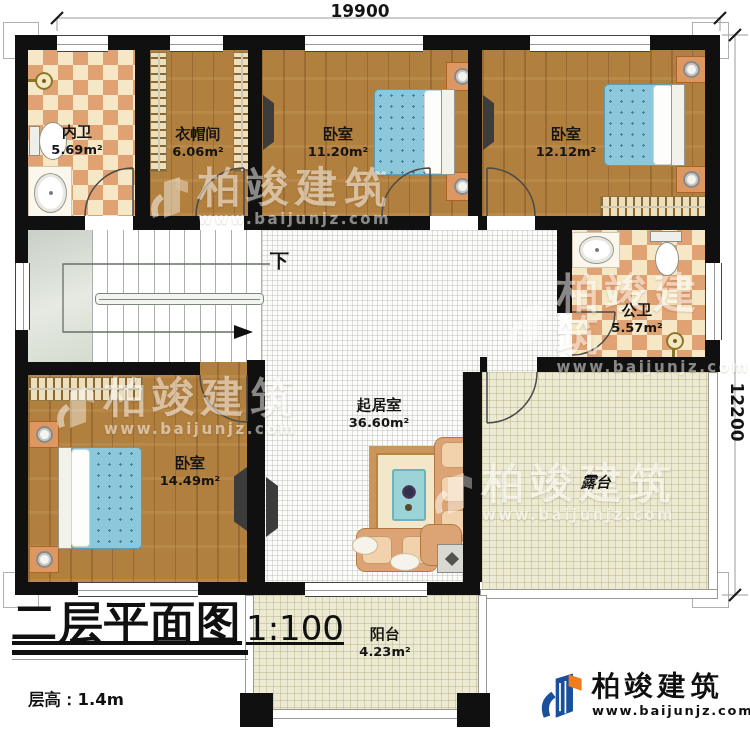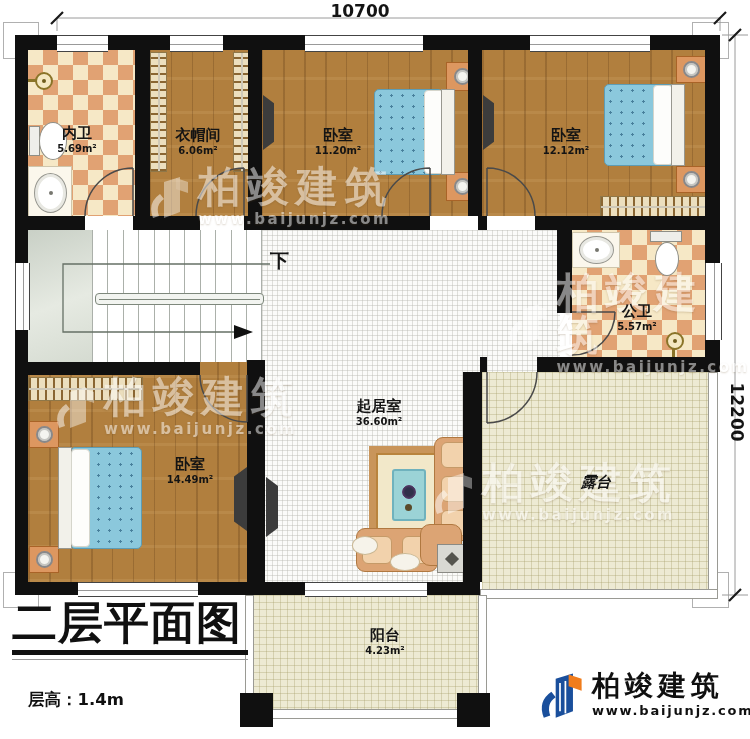--- a/index.html
+++ b/index.html
@@ -75,30 +75,30 @@
     transform:rotate(45deg);}
   .sofa{position:absolute;background:#dca474;border:1.5px solid #b07840;border-radius:9px;z-index:9;
     display:flex;align-items:center;justify-content:space-around;}
   .sofa.col{flex-direction:column;}
   .cush{background:#f2d2ac;border:1px solid #c59a68;border-radius:6px;}
   .ottoman{position:absolute;background:#f6f3ea;border:1.5px solid #c9b793;border-radius:50%;z-index:10;}
   
   .rlabel{position:absolute;transform:translate(-50%,-50%);text-align:center;z-index:40;color:#141414;
     line-height:1.25;white-space:nowrap;}
   .rname{font-size:15px;font-weight:bold;display:block;}
-  .rarea{font-size:10px;font-weight:bold;display:block;}
+  .rarea{font-size:13px;font-weight:bold;display:block;}
   .downlbl{position:absolute;font-size:19px;font-weight:bold;color:#141414;z-index:40;}
   .dimtext{position:absolute;font-size:17px;font-weight:bold;color:#141414;z-index:40;}
   
   .wm{position:absolute;display:flex;align-items:center;gap:8px;opacity:.5;z-index:32;color:#fff;
     text-shadow:0 1px 2px rgba(100,70,30,.45);pointer-events:none;}
   .wm-big{font-size:42px;font-weight:bold;letter-spacing:7px;line-height:1;display:block;}
   .wm-url{font-size:15px;font-weight:bold;letter-spacing:2.5px;display:block;margin-top:2px;}
   
-  .tb-title{position:absolute;left:12px;top:600px;z-index:45;color:#101010;display:flex;align-items:flex-end;}
+  .tb-title{position:absolute;left:12px;top:600px;z-index:45;color:#101010;display:flex;align-items:flex-end;text-decoration:underline;}
   .tb-main{font-size:45px;font-weight:bold;letter-spacing:1px;line-height:1;}
   .tb-scale{font-size:34px;line-height:1;margin-left:4px;}
   .tb-bar{position:absolute;left:12px;top:650px;width:236px;height:5px;background:#101010;z-index:45;}
   .tb-thin{position:absolute;left:12px;top:659px;width:236px;height:1px;background:#9a9a9a;z-index:45;}
   .tb-line{position:absolute;font-size:16.5px;font-weight:bold;color:#101010;z-index:45;white-space:nowrap;}
   .logo{position:absolute;left:536px;top:668px;display:flex;align-items:center;gap:8px;z-index:45;}
   .logo-big{font-size:28px;font-weight:bold;letter-spacing:5px;color:#101010;line-height:1;display:block;}
   .logo-url{font-size:13px;font-weight:bold;letter-spacing:1.8px;color:#101010;display:block;margin-top:3px;}
   svg.overlay{position:absolute;left:0;top:0;z-index:25;pointer-events:none;}
 </style>
@@ -246,21 +246,21 @@
     <polygon points="234,325 253,332 234,339" fill="#101010"></polygon>
     <g stroke="#9a9a9a" stroke-width="1">
       <path d="M 57,18 H 720 M 57,18 V 31 M 720,18 V 31"></path>
       <path d="M 735,35 V 595 M 722,35 H 748 M 722,595 H 748"></path>
     </g>
     <g stroke="#1a1a1a" stroke-width="2.2">
       <path d="M 51,24 L 63,12 M 714,24 L 726,12 M 729,41 L 741,29 M 729,601 L 741,589"></path>
     </g>
   </svg>
 
-  <div class="dimtext" style="left:360px;top:1px;transform:translateX(-50%);">10700</div>
+  <div class="dimtext" style="left:360px;top:1px;transform:translateX(-50%);">19900</div>
   <div class="dimtext" style="left:737px;top:412px;transform:translate(-50%,-50%) rotate(90deg);">12200</div>
 
   <div class="wm" style="left:146px;top:166px;">
     <svg width="44" height="52" viewBox="0 0 44 50">
         <path d="M7 46 Q1 31 14 22 l4 5 Q9 33 13 44 Z" fill="#fff"></path>
         <path d="M18 10 L34 5 L34 40 L18 46 Z" fill="#fff" opacity=".85"></path>
         <path d="M30 6 L42 10 L42 21 L30 17 Z" fill="#fff" opacity=".75"></path>
       </svg>
     <span>
         <span class="wm-big">柏竣建筑</span>
@@ -333,20 +333,21 @@
     <span class="rname">露台</span>
   </div>
   <div class="rlabel" style="left:385px;top:642px;">
     <span class="rname">阳台</span>
     <span class="rarea">4.23m²</span>
   </div>
   <div class="downlbl" style="left:270px;top:248px;">下</div>
 
   <div class="tb-title">
     <span class="tb-main">二层平面图</span>
+    <span class="tb-scale">1:100</span>
   </div>
   <div class="tb-bar"></div>
   <div class="tb-thin"></div>
   <div class="tb-line" style="left:28px;top:689px;">
     <span>层高：</span><span>1.4m</span>
   </div>
 
   <div class="logo">
     <svg width="48" height="54" viewBox="0 0 44 50">
       <path d="M7 46 Q1 31 14 22 l4 5 Q9 33 13 44 Z" fill="#1a4f9c"></path>

